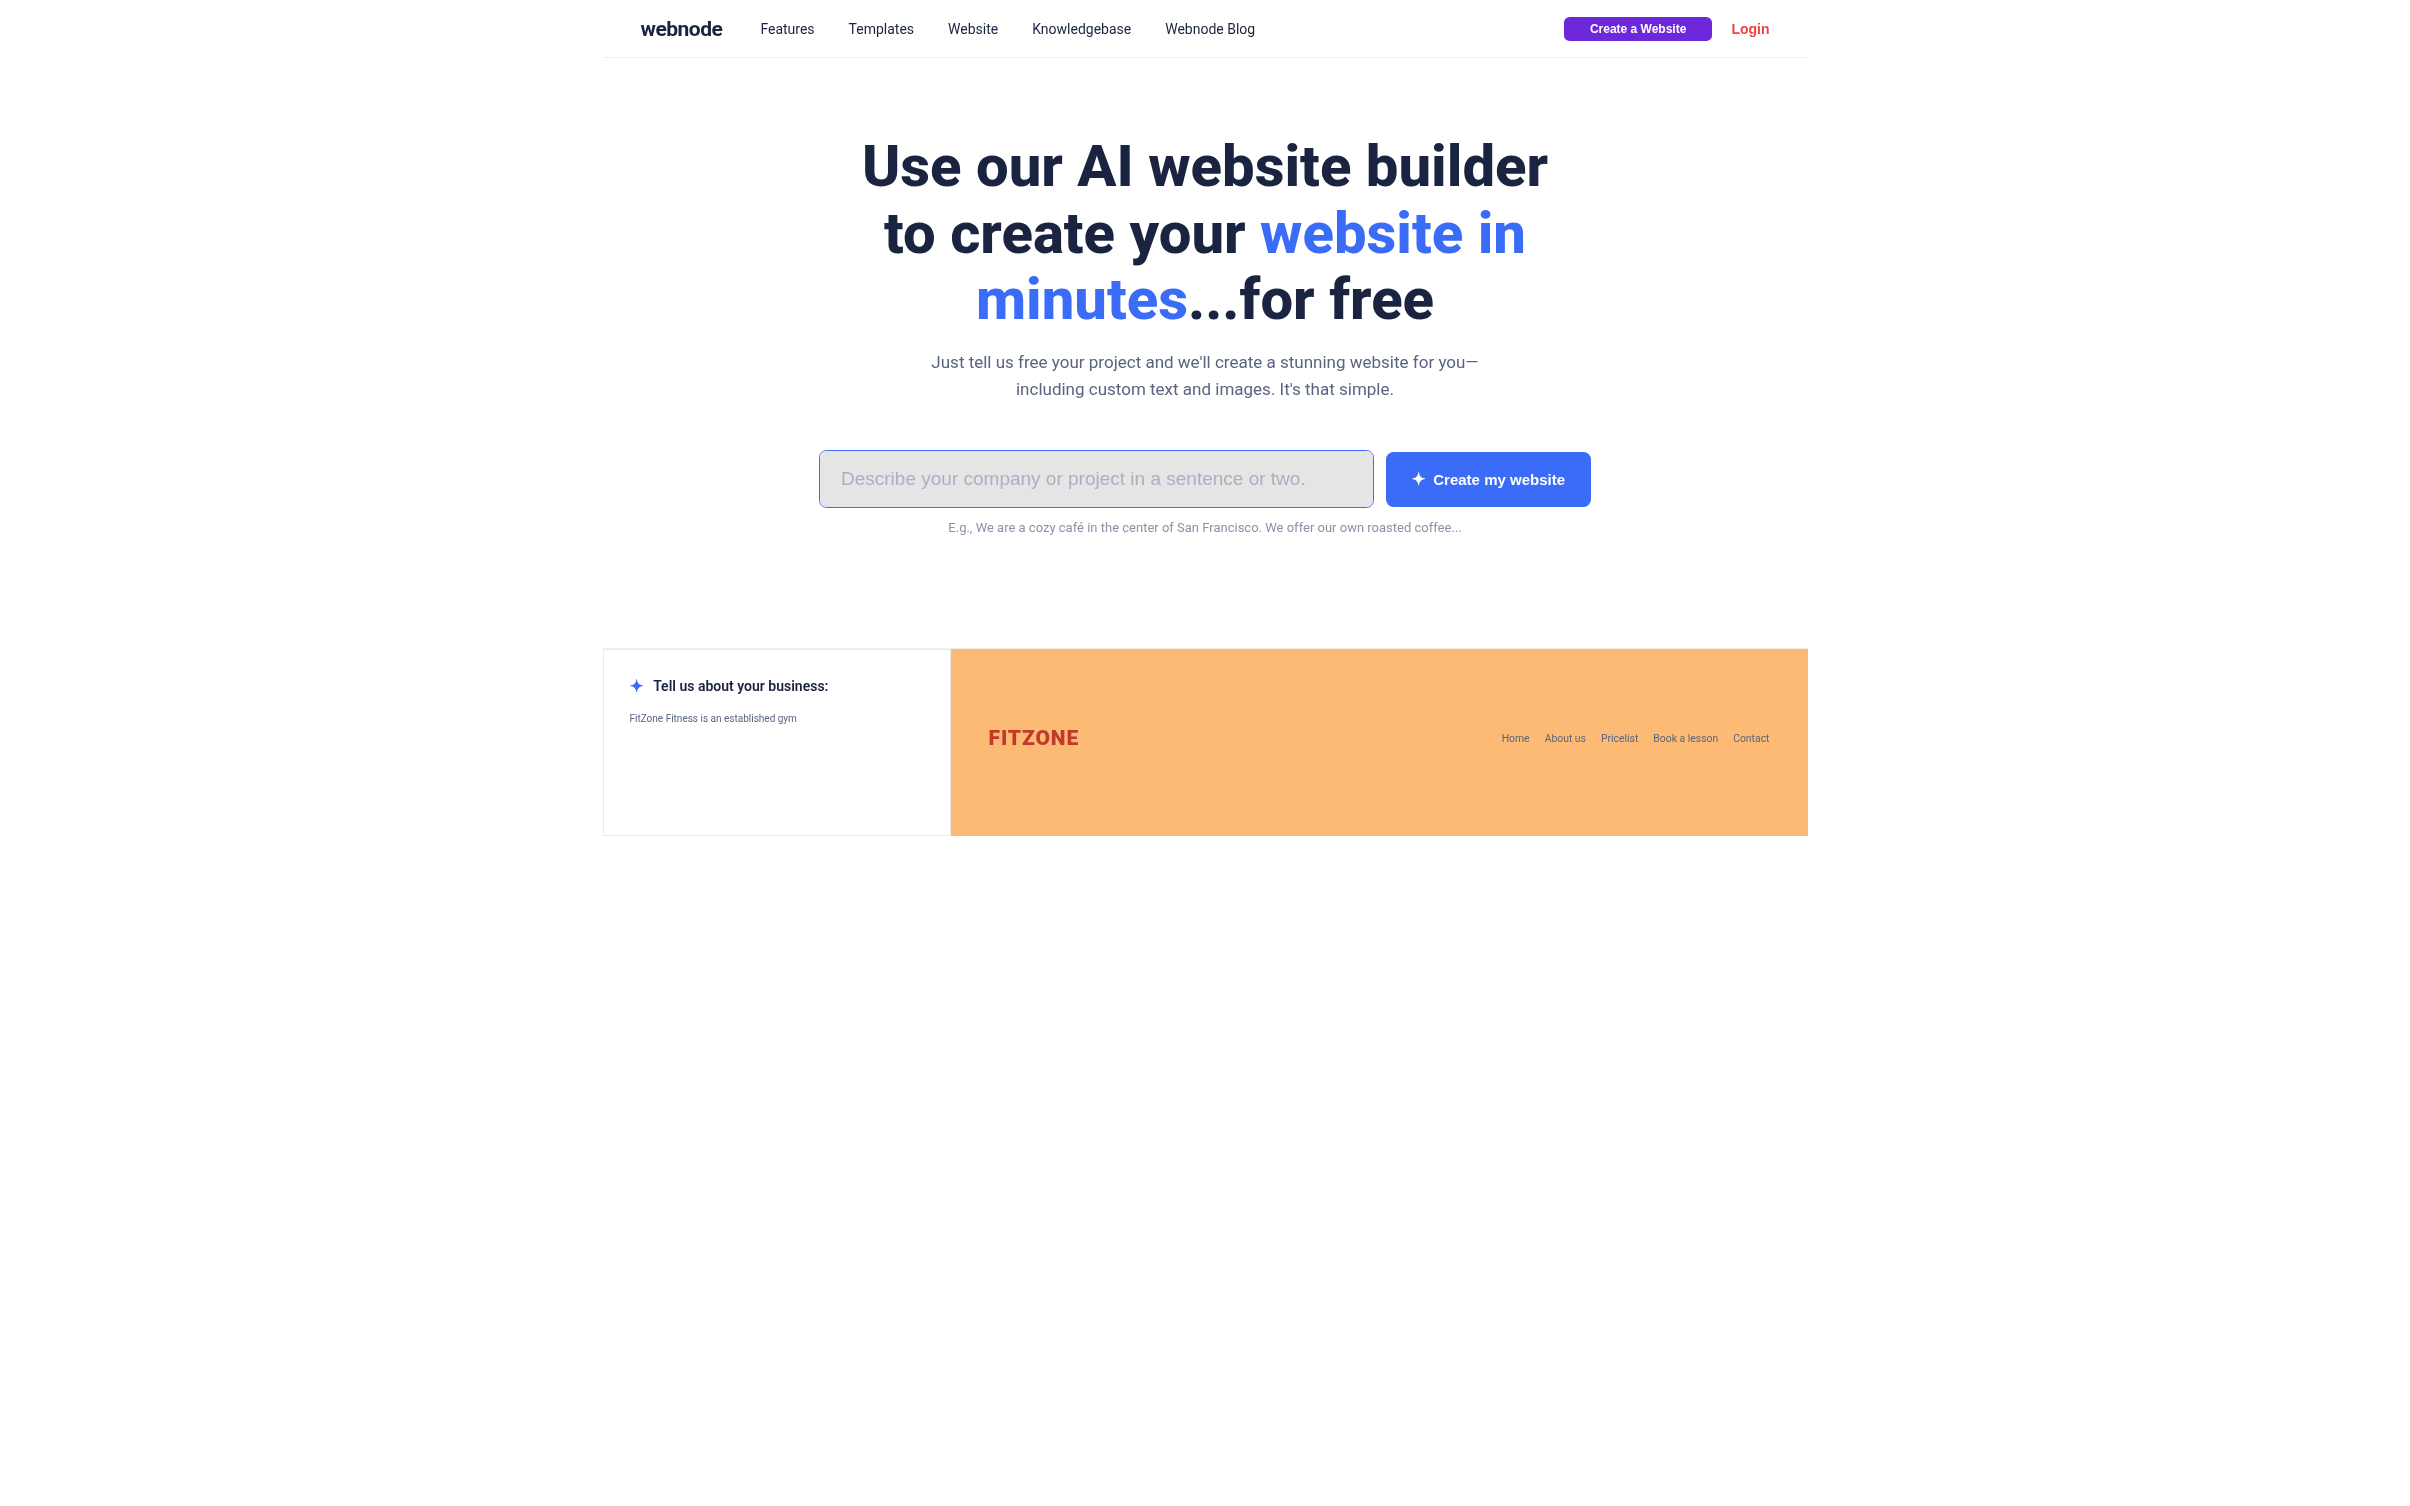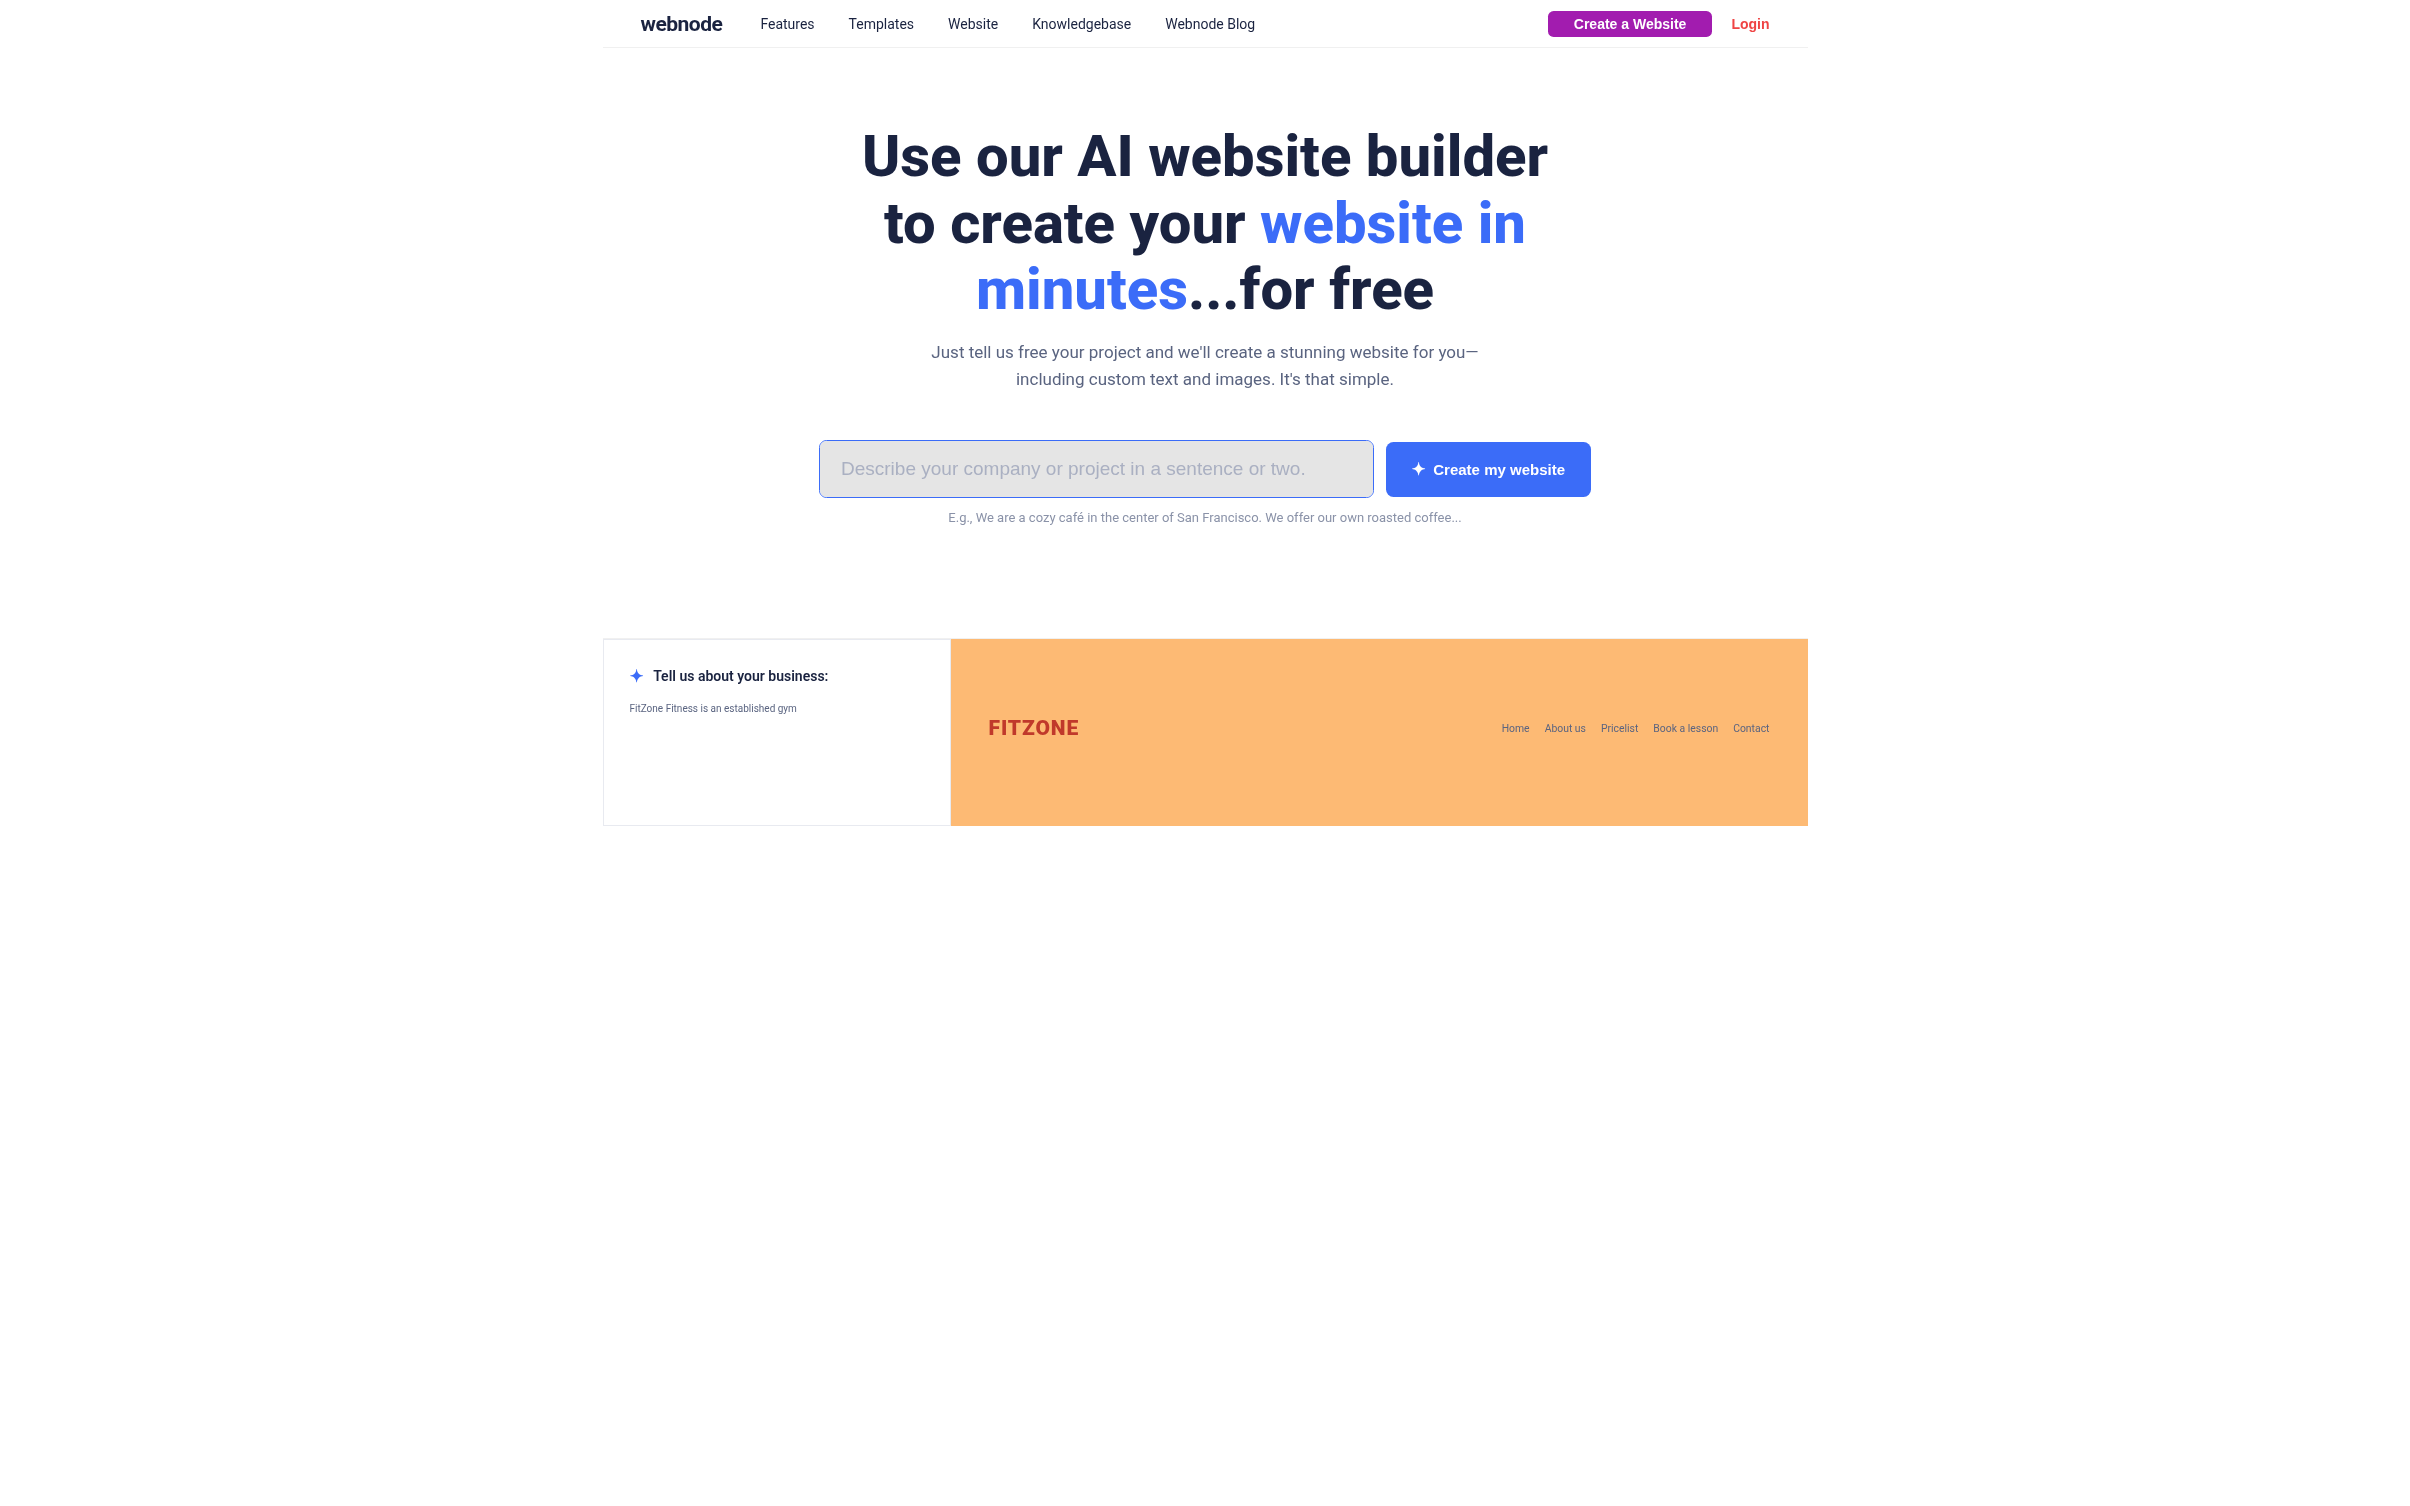--- a/index.html
+++ b/index.html
@@ -15,21 +15,21 @@
       width: 1205px;
       margin: 0 auto;
     }
 
     
     header {
       display: flex;
       align-items: center;
       justify-content: space-between;
       padding: 0 38px;
-      height: 48px;
+      height: 58px;
       border-bottom: 0.9px solid #f0f0f0;
       gap: 38px;
     }
 
     .header-left {
       display: flex;
       align-items: center;
       gap: 38px;
     }
 
@@ -53,26 +53,26 @@
       font-weight: 400;
     }
 
     .header-right {
       display: flex;
       align-items: center;
       gap: 19px;
     }
 
     .btn-create {
-      background-color: #a21caf;
+      background-color: #6d28d9;
       color: #ffffff;
       border: none;
       border-radius: 5.6px;
       padding: 5px 26px;
-      font-size: 14px;
+      font-size: 12px;
       font-weight: 600;
       cursor: pointer;
     }
 
     .btn-login {
       background: none;
       border: none;
       font-size: 14px;
       color: #ef4444;
       cursor: pointer;

